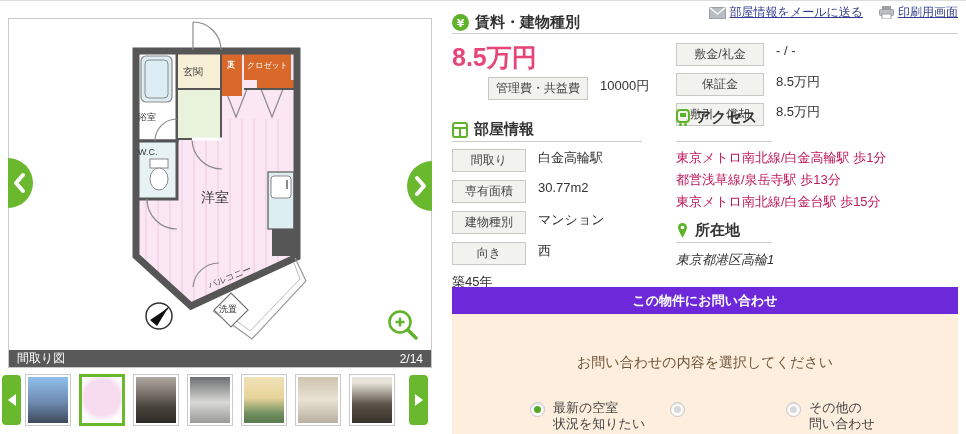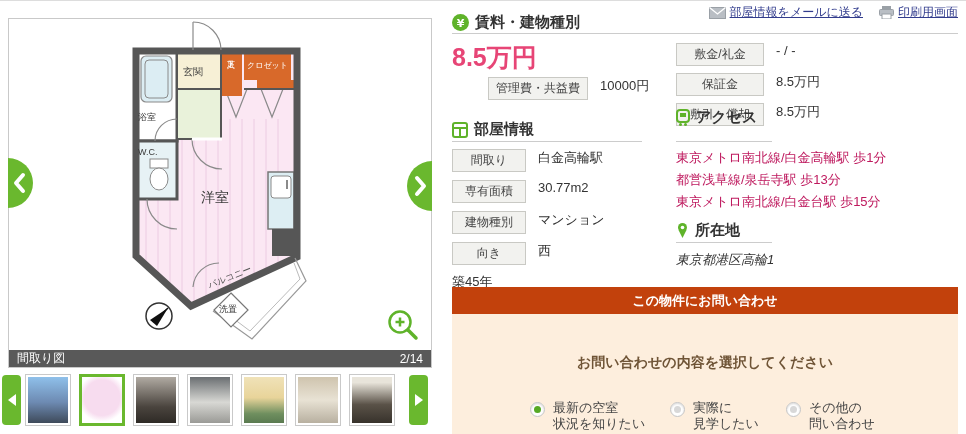--- a/index.html
+++ b/index.html
@@ -65,25 +65,25 @@
   .fees-right .lbl-box { width:88px; }
 
   .room-table .fee-row { margin-bottom:8px; }
   .room-table .lbl-box { width:74px; }
 
   .access-lines { font-size:13px; color:#be185d; line-height:22px; white-space:nowrap; }
   .address { font-size:13px; color:#333; }
 
   
   .inquiry { left:452px; top:287px; width:506px; height:147px; }
-  .inquiry-head { height:27px; background:#c2410c; color:#fff; font-size:13px; font-weight:bold;
+  .inquiry-head { height:27px; background:#6d28d9; color:#fff; font-size:13px; font-weight:bold;
                   display:flex; align-items:center; justify-content:center; }
   .inquiry-body { height:120px; background:#fdeedd; position:relative; }
   .inquiry-prompt { position:absolute; left:0; right:0; top:40px; text-align:center;
-                    font-size:14px; font-weight:bold; color:#6f5436; }
+                    font-size:14px; font-weight:normal; color:#6f5436; }
   .opt { position:absolute; top:86px; display:flex; gap:8px; cursor:pointer; }
   .opt-1 { left:78px; } .opt-2 { left:218px; } .opt-3 { left:334px; }
   .radio { width:15px; height:15px; border-radius:50%; background:#fff; border:1px solid #c5c5c5;
            box-shadow:inset 0 1px 2px rgba(0,0,0,.15); position:relative; flex:0 0 auto; margin-top:2px; }
   .radio::after { content:""; position:absolute; left:3px; top:3px; width:7px; height:7px; border-radius:50%; background:#d8d8d8; }
   .radio.on::after { background:#56a925; }
   .opt-text { font-size:13px; color:#444; line-height:16px; white-space:nowrap; }
 </style>
 </head>
 <body>
@@ -337,24 +337,20 @@
       <div class="inquiry-prompt">お問い合わせの内容を選択してください</div>
       <div class="opt opt-1">
         <span class="radio on"></span>
         <span class="opt-text">
           <span>最新の空室</span><br>
           <span>状況を知りたい</span>
         </span>
       </div>
       <div class="opt opt-2">
         <span class="radio"></span>
-        <span class="opt-text">
-          <span>実際に</span><br>
-          <span>見学したい</span>
-        </span>
       </div>
       <div class="opt opt-3">
         <span class="radio"></span>
         <span class="opt-text">
           <span>その他の</span><br>
           <span>問い合わせ</span>
         </span>
       </div>
     </div>
   </div>

